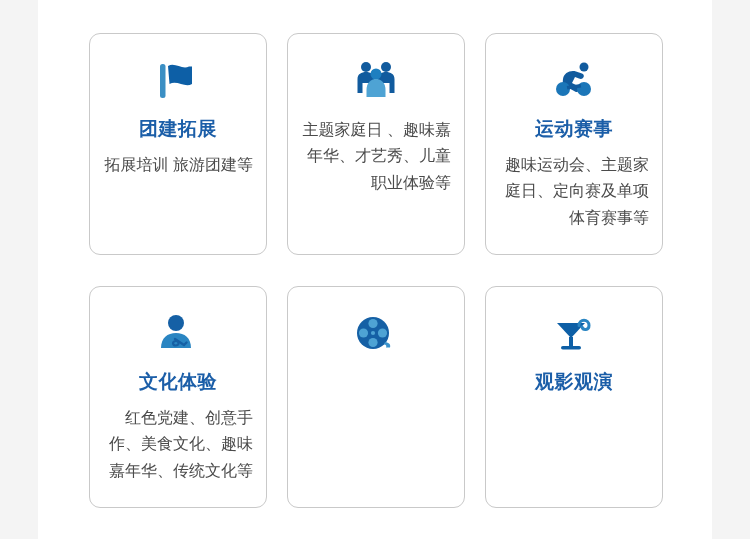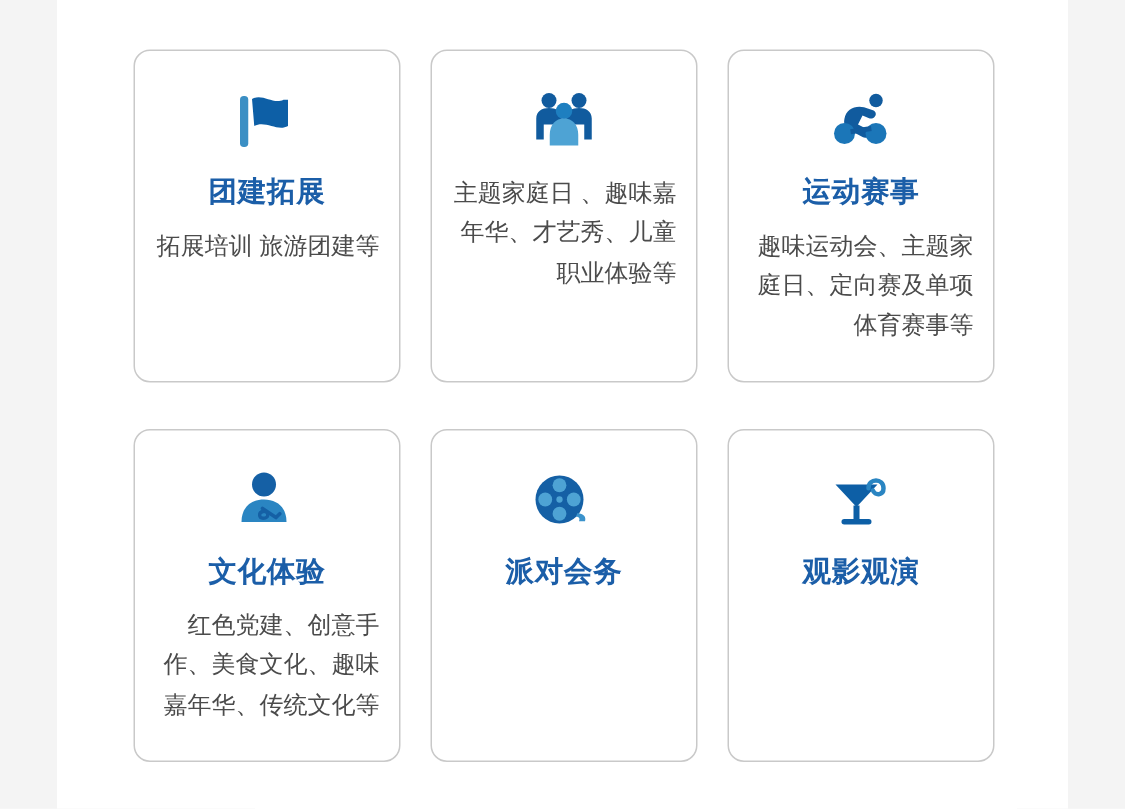--- a/index.html
+++ b/index.html
@@ -142,21 +142,20 @@
           <svg width="46" height="44" viewBox="0 0 46 44">
             <circle cx="20" cy="21" r="16" fill="#1560a5"></circle>
             <circle cx="20" cy="11.5" r="4.6" fill="#4ea3d4"></circle>
             <circle cx="29.5" cy="21" r="4.6" fill="#4ea3d4"></circle>
             <circle cx="20" cy="30.5" r="4.6" fill="#4ea3d4"></circle>
             <circle cx="10.5" cy="21" r="4.6" fill="#4ea3d4"></circle>
             <circle cx="20" cy="21" r="2.1" fill="#4ea3d4"></circle>
             <path d="M32 30 C36 30.5, 38 32.5, 37 35.5 L33 35.5 C33.8 33.8, 33.2 32.6, 31 32.4 Z" fill="#3b93cc"></path>
           </svg>
         </div>
-        <div class="card-title">派对会务</div>
       </div>
 
       <div class="card">
         <div class="card-icon">
           <svg width="46" height="44" viewBox="0 0 46 44">
             <path d="M6 11 L34 11 L20 26 Z" fill="#0d5fa6"></path>
             <rect x="18" y="25" width="4" height="10" fill="#0d5fa6"></rect>
             <rect x="10" y="34" width="20" height="3.6" rx="1.8" fill="#0d5fa6"></rect>
             <path d="M28 13.5 C28 6.5, 38 6.5, 38 13.5 C38 18.5, 32 18.5, 31 15" fill="none" stroke="#2a85c2" stroke-width="3" stroke-linecap="round"></path>
           </svg>

